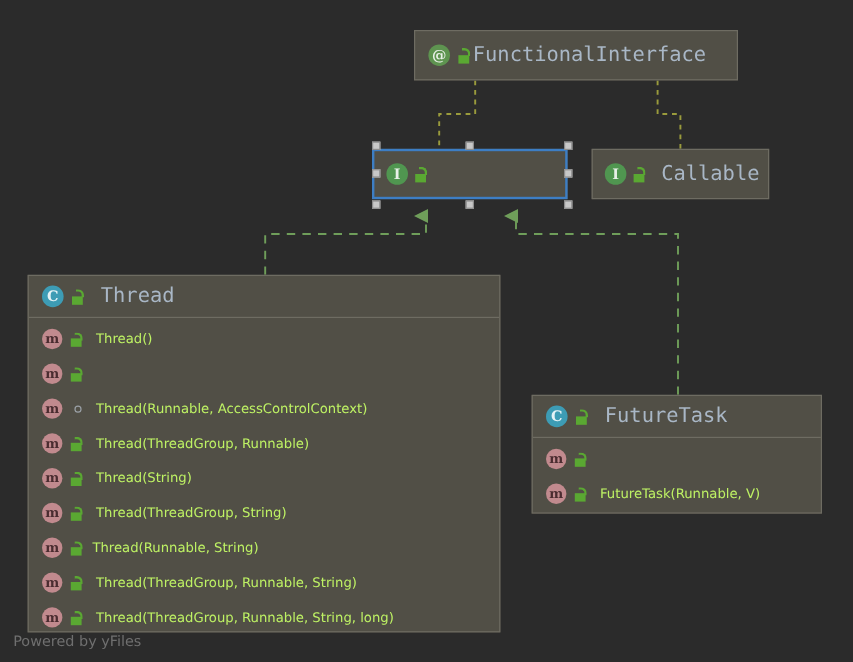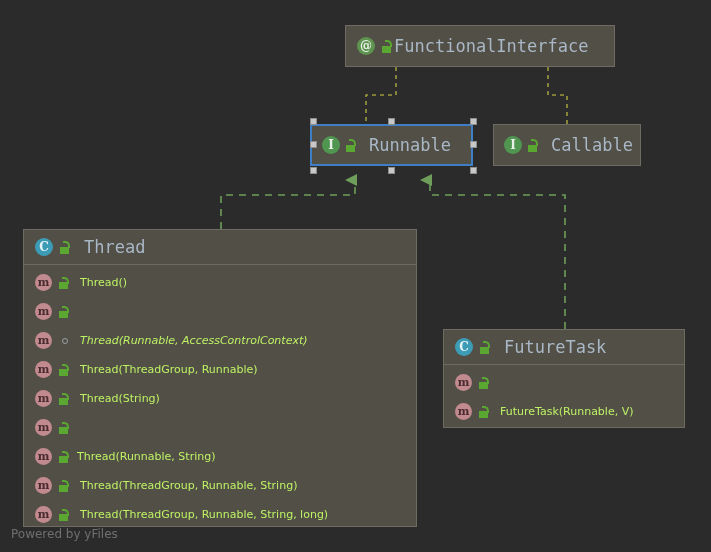--- a/index.html
+++ b/index.html
@@ -161,21 +161,20 @@
     <div class="node-header" style="height:38px; padding-left:10px;">
       <span class="ic">
         <span class="circ iface" style="width:18px;height:18px;font-size:12px;">I</span>
       </span>
       <span class="ic" style="margin-left:6px;">
         <span class="lock" style="width:12px;height:13px;">
           <span class="shackle"></span>
             <span class="body"></span>
         </span>
       </span>
-      <span class="title-text" style="font-size:17px; margin-left:11px;">Runnable</span>
     </div>
   </div>
 
   <div class="node" id="n-callable" style="left:493px; top:124px; width:148px; height:42px;">
     <div class="node-header" style="height:40px; padding-left:10px;">
       <span class="ic">
         <span class="circ iface" style="width:18px;height:18px;font-size:12px;">I</span>
       </span>
       <span class="ic" style="margin-left:6px;">
         <span class="lock" style="width:12px;height:13px;">
@@ -224,21 +223,21 @@
             </span>
           </span>
         </div>
         <div class="member-row" style="padding-left: 11px;">
           <span class="ic">
             <span class="circ method" style="width:17px;height:17px;font-size:11px;">m</span>
           </span>
           <span class="ic" style="margin-left:6px;width:13px;">
             <span class="pkgdot"></span>
           </span>
-          <span class="member-text" style="margin-left:9px;font-style:italic;">Thread(Runnable, AccessControlContext)</span>
+          <span class="member-text" style="margin-left:9px;">Thread(Runnable, AccessControlContext)</span>
         </div>
         <div class="member-row" style="padding-left: 11px;">
           <span class="ic">
             <span class="circ method" style="width:17px;height:17px;font-size:11px;">m</span>
           </span>
           <span class="ic" style="margin-left:6px;width:13px;">
             <span class="lock" style="width:11px;height:12px;">
               <span class="shackle"></span>
               <span class="body"></span>
             </span>
@@ -260,20 +259,21 @@
         <div class="member-row" style="padding-left: 11px;">
           <span class="ic">
             <span class="circ method" style="width:17px;height:17px;font-size:11px;">m</span>
           </span>
           <span class="ic" style="margin-left:6px;width:13px;">
             <span class="lock" style="width:11px;height:12px;">
               <span class="shackle"></span>
               <span class="body"></span>
             </span>
           </span>
+          <span class="member-text" style="margin-left:9px;">Thread(ThreadGroup, String)</span>
         </div>
         <div class="member-row" style="padding-left: 11px;">
           <span class="ic">
             <span class="circ method" style="width:17px;height:17px;font-size:11px;">m</span>
           </span>
           <span class="ic" style="margin-left:6px;width:13px;">
             <span class="lock" style="width:11px;height:12px;">
               <span class="shackle"></span>
               <span class="body"></span>
             </span>

